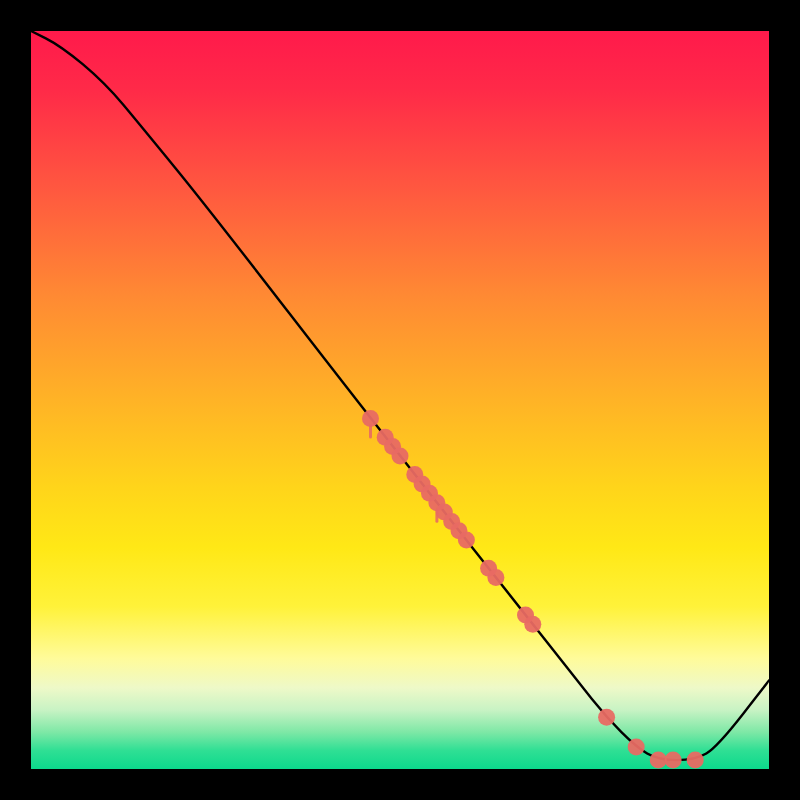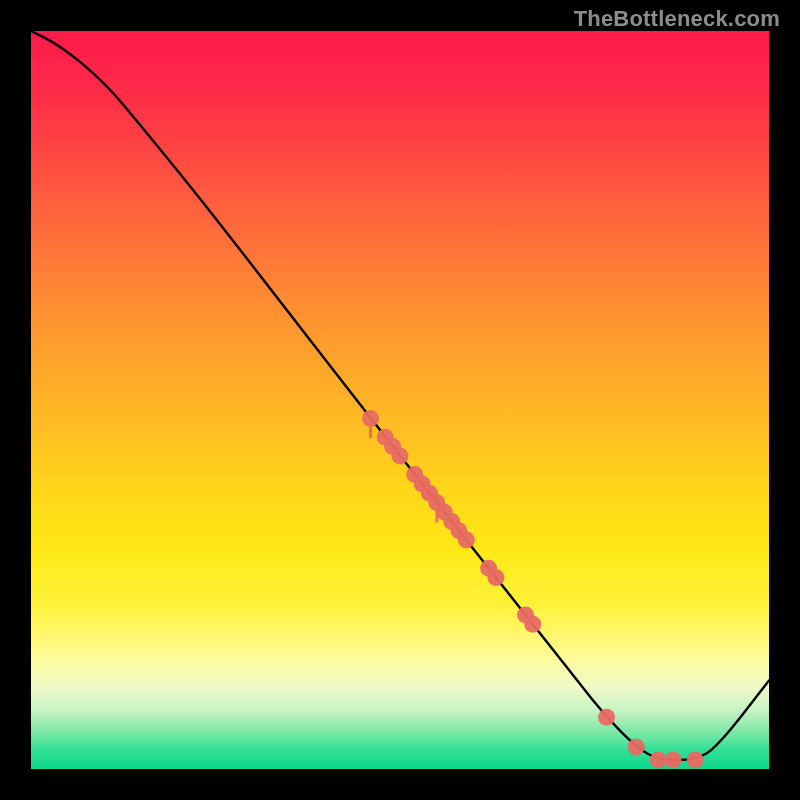--- a/index.html
+++ b/index.html
@@ -93,14 +93,13 @@
           <circle cx="494.5" cy="583.9" r="8.5" fill="#e86a63" fill-opacity="0.95"></circle>
           <circle cx="501.8" cy="593.3" r="8.5" fill="#e86a63" fill-opacity="0.95"></circle>
           <circle cx="575.6" cy="686.3" r="8.5" fill="#e86a63" fill-opacity="0.95"></circle>
           <circle cx="605.2" cy="715.9" r="8.5" fill="#e86a63" fill-opacity="0.95"></circle>
           <circle cx="627.3" cy="729.1" r="8.5" fill="#e86a63" fill-opacity="0.95"></circle>
           <circle cx="642.1" cy="729.1" r="8.5" fill="#e86a63" fill-opacity="0.95"></circle>
           <circle cx="664.2" cy="729.1" r="8.5" fill="#e86a63" fill-opacity="0.95"></circle>
         </g>
     </svg>
   </div>
-  <div class="watermark">TheBottleneck.com</div>
 </div>
 
 </body></html>

